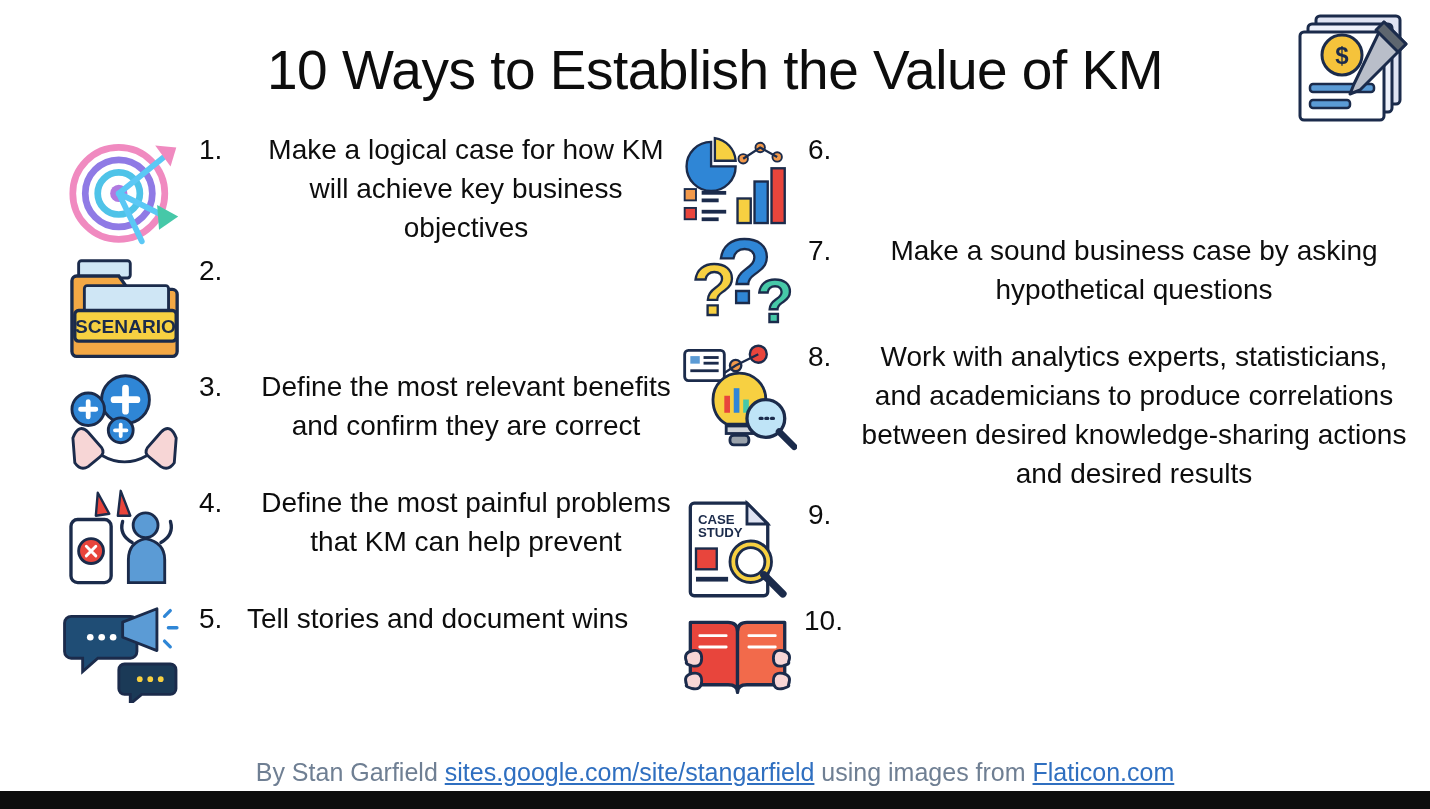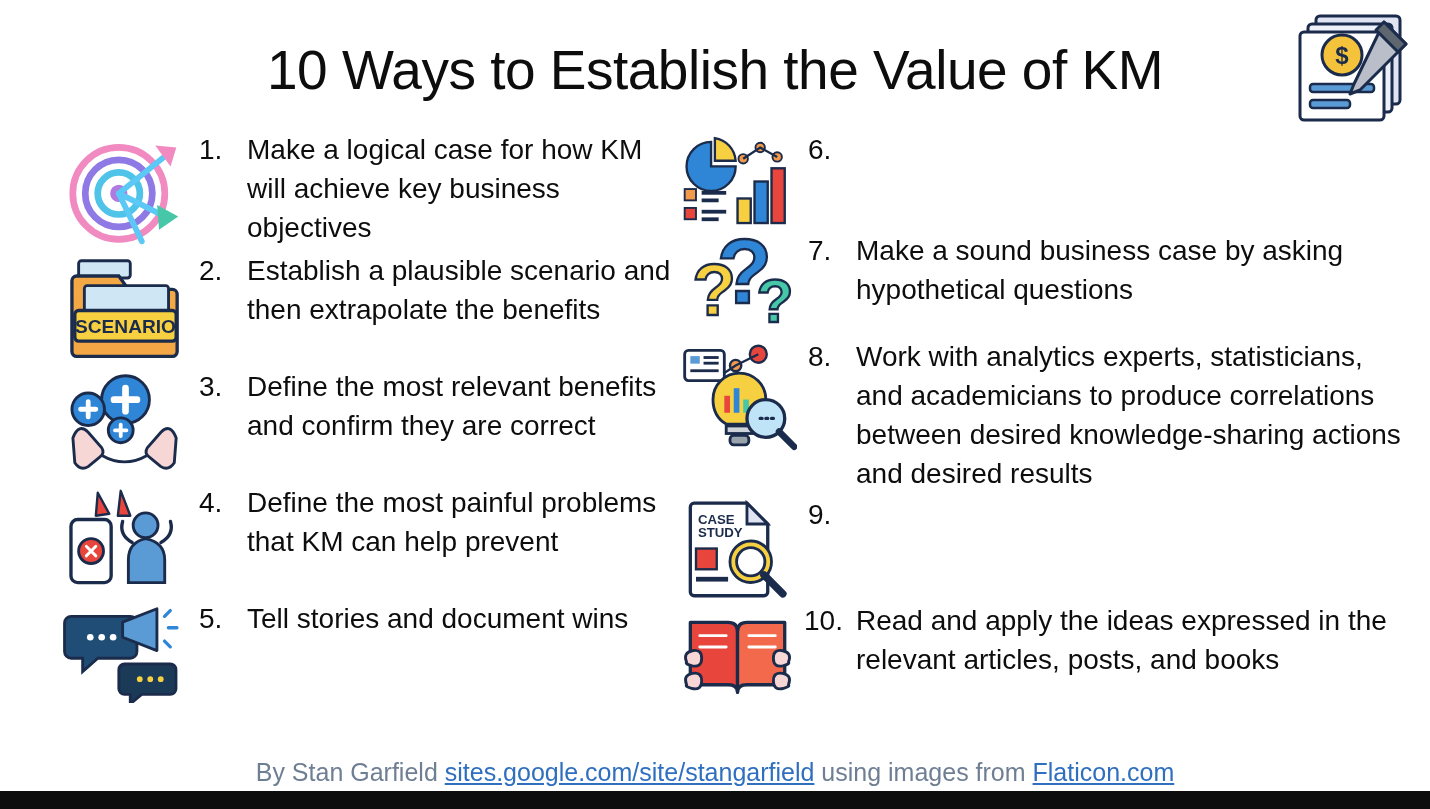--- a/index.html
+++ b/index.html
@@ -74,20 +74,21 @@
     text-align: left;
     padding-left: 4px;
     box-sizing: border-box;
   }
   .num.ten { padding-left: 0px; }
   .txt {
     font-size: 28px;
     color: #0d0d0d;
     line-height: 39px;
     font-weight: 400;
+    text-align: center;
   }
 
   
   .footer {
     position: absolute;
     left: 0;
     bottom: 22px;
     width: 1430px;
     text-align: center;
     font-size: 25px;
@@ -155,21 +156,20 @@
       <div class="icon-cell">
         <svg viewBox="0 0 130 115" width="125" height="110">
           <rect x="16" y="6" width="54" height="18" rx="3" fill="#cfe6f5" stroke="#1b2b4b" stroke-width="3"></rect>
           <path d="M14 22 h44 l10 14 h46 a5 5 0 0 1 5 5 v60 a5 5 0 0 1 -5 5 h-100 a5 5 0 0 1 -5 -5 v-74 a5 5 0 0 1 5 -5 z" fill="#f3a845" stroke="#1b2b4b" stroke-width="3.5"></path>
           <rect x="22" y="32" width="88" height="34" rx="3" fill="#cfe6f5" stroke="#1b2b4b" stroke-width="3"></rect>
           <rect x="12" y="58" width="106" height="32" rx="4" fill="#f7d041" stroke="#1b2b4b" stroke-width="3.5"></rect>
           <text x="65" y="82" font-size="20" font-weight="bold" text-anchor="middle" fill="#1b2b4b" font-family="Liberation Sans, sans-serif">SCENARIO</text>
         </svg>
       </div>
       <div class="num">2.</div>
-      <div class="txt">Establish a plausible scenario and then extrapolate the benefits</div>
     </div>
 
     <div class="item">
       <div class="icon-cell">
         <svg viewBox="0 0 130 115" width="125" height="110">
           <circle cx="65" cy="30" r="25" fill="#2f86d6" stroke="#1b2b4b" stroke-width="3"></circle>
           <path d="M65 18 v24 M53 30 h24" stroke="#ffffff" stroke-width="7" stroke-linecap="round"></path>
           <circle cx="26" cy="40" r="17" fill="#2f86d6" stroke="#1b2b4b" stroke-width="3"></circle>
           <path d="M26 32 v16 M18 40 h16" stroke="#ffffff" stroke-width="5" stroke-linecap="round"></path>
           <circle cx="60" cy="62" r="13" fill="#2f86d6" stroke="#1b2b4b" stroke-width="3"></circle>
@@ -309,21 +309,20 @@
           <path d="M112 18 h-40 q-10 0 -10 10 v64 q0 -8 10 -8 h40 z" fill="#f26a4b" stroke="#1b2b4b" stroke-width="3.5" stroke-linejoin="round"></path>
           <path d="M62 28 v64" stroke="#1b2b4b" stroke-width="3"></path>
           <path d="M22 32 h28 M22 44 h28 M74 32 h28 M74 44 h28" stroke="#ffffff" stroke-width="3" stroke-linecap="round"></path>
           <path d="M8 60 q-4 -10 6 -12 q10 -2 10 8 q0 10 -10 8 q-8 -2 -6 -4 z" fill="#f7d6d6" stroke="#1b2b4b" stroke-width="3"></path>
           <path d="M8 84 q-4 -10 6 -12 q10 -2 10 8 q0 10 -10 8 q-8 -2 -6 -4 z" fill="#f7d6d6" stroke="#1b2b4b" stroke-width="3"></path>
           <path d="M116 60 q4 -10 -6 -12 q-10 -2 -10 8 q0 10 10 8 q8 -2 6 -4 z" fill="#f7d6d6" stroke="#1b2b4b" stroke-width="3"></path>
           <path d="M116 84 q4 -10 -6 -12 q-10 -2 -10 8 q0 10 10 8 q8 -2 6 -4 z" fill="#f7d6d6" stroke="#1b2b4b" stroke-width="3"></path>
         </svg>
       </div>
       <div class="num ten">10.</div>
-      <div class="txt">Read and apply the ideas expressed in the relevant articles, posts, and books</div>
     </div>
 
   </div>
 
   <div class="footer">
     <span>By Stan Garfield </span><a href="#">sites.google.com/site/stangarfield</a><span> using images from </span><a href="#">Flaticon.com</a>
   </div>
 
   <div class="bottom-bar"></div>
 </div>

